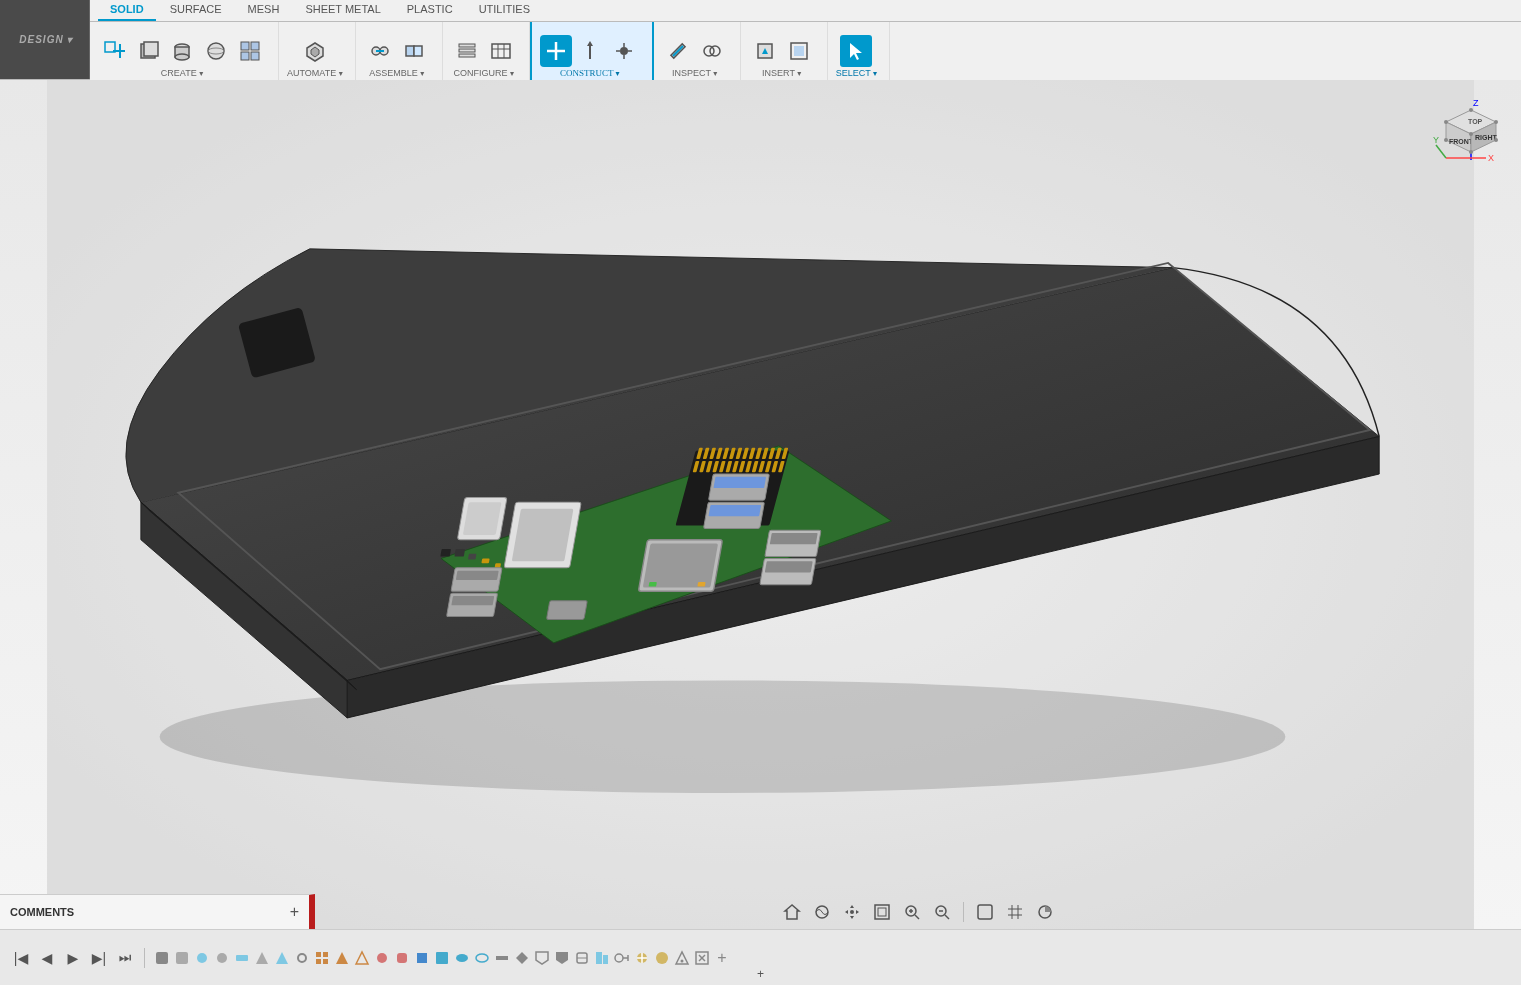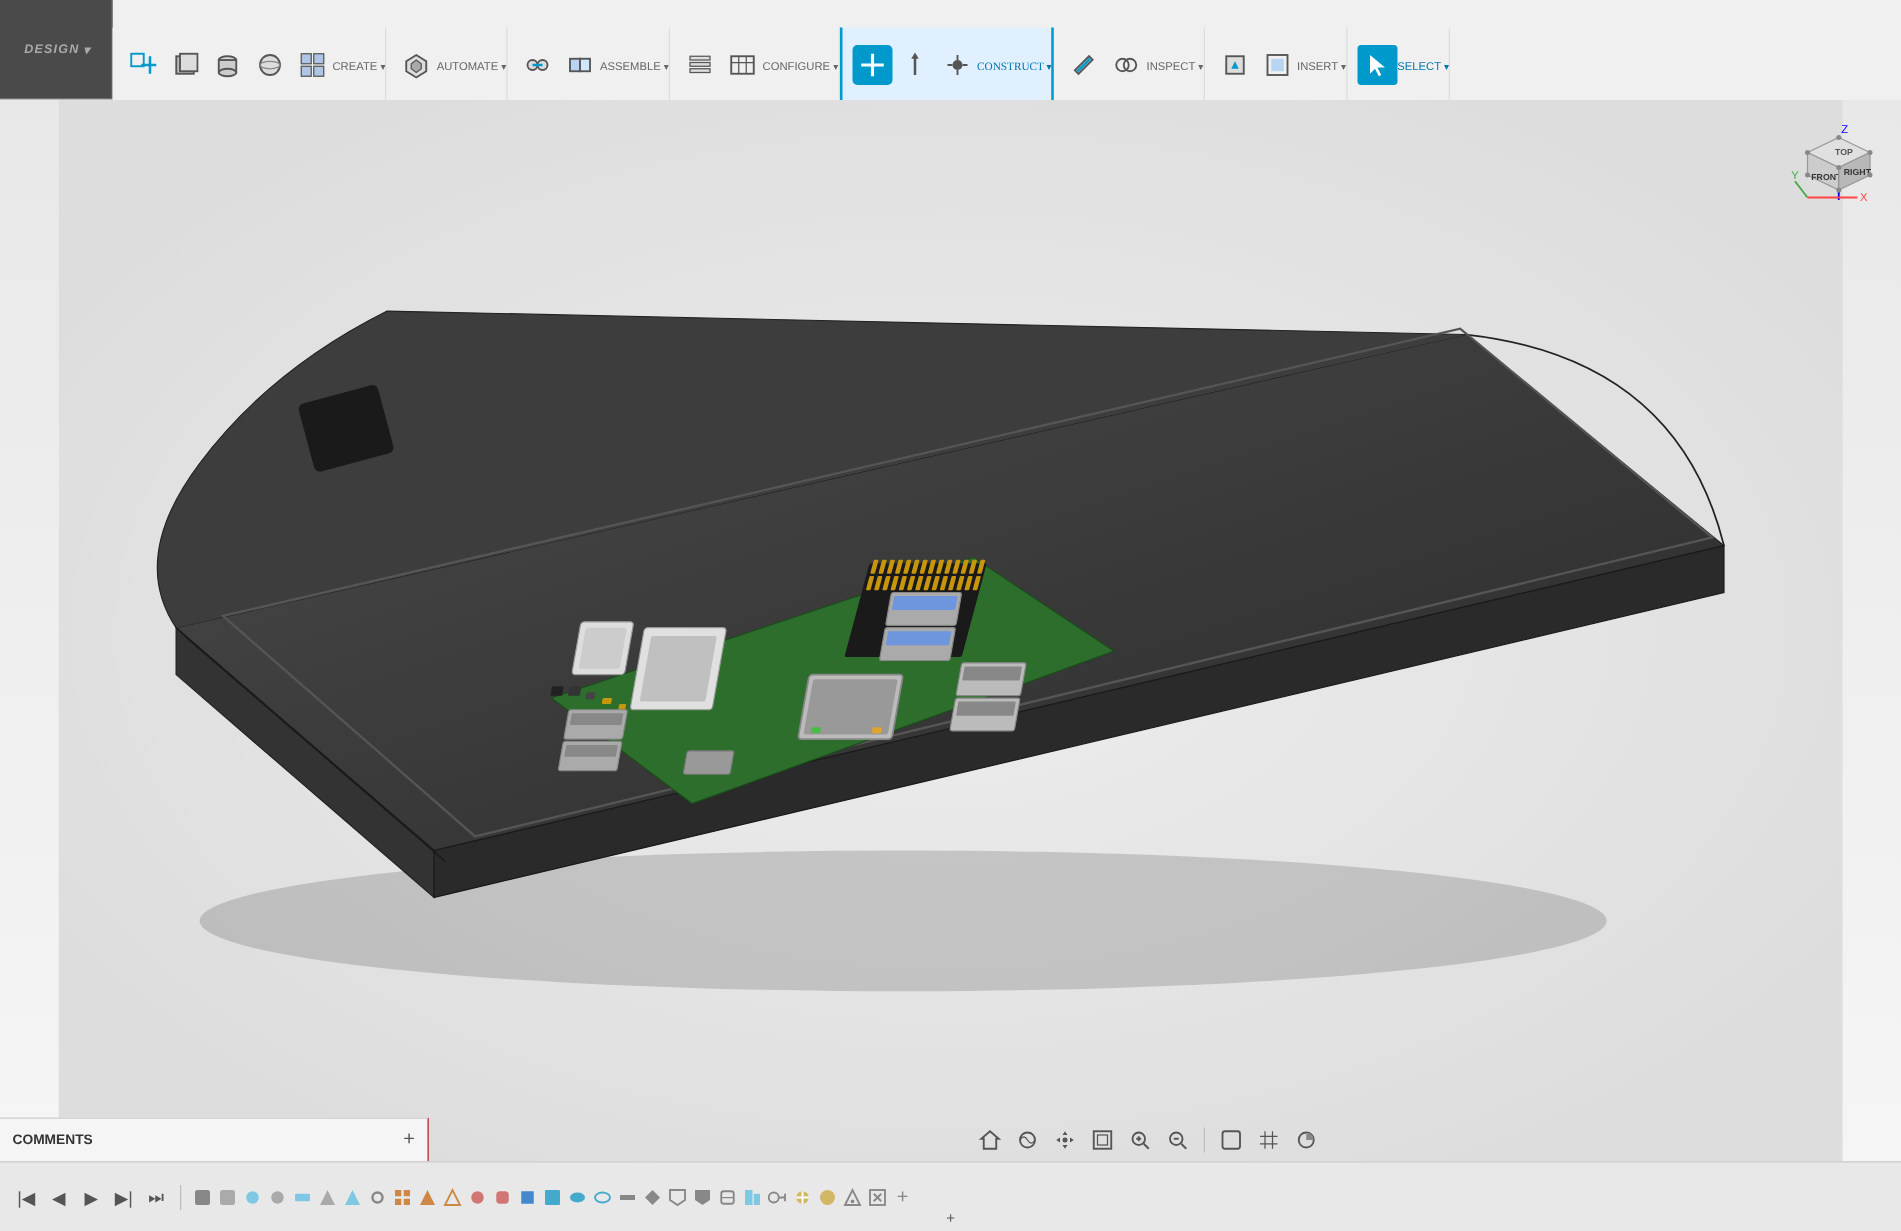--- a/index.html
+++ b/index.html
@@ -27,22 +27,22 @@
     .tab-btn {
       padding: 2px 12px; font-size: 11px; cursor: pointer; border: none; background: transparent;
       color: #555; border-bottom: 2px solid transparent; height: 22px;
     }
     .tab-btn.active { color: #0099cc; border-bottom: 2px solid #0099cc; font-weight: bold; }
     .toolbar-body {
       position: absolute; top: 22px; left: 90px; right: 0; height: 58px;
       display: flex; align-items: stretch; background: #f0f0f0;
     }
     .tb-group {
-      display: flex; flex-direction: row; align-items: center; justify-content: flex-end;
-      padding: 4px 0 2px 8px; border-right: 1px solid #ddd; min-width: 60px;
+      display: flex; flex-direction: column; align-items: center; justify-content: flex-end;
+      padding: 4px 12px 2px 8px; border-right: 1px solid #ddd; min-width: 60px;
     }
     .tb-icons { display: flex; gap: 2px; align-items: flex-end; }
     .tb-icon {
       width: 32px; height: 32px; display: flex; align-items: center; justify-content: center;
       cursor: pointer; border-radius: 3px; font-size: 18px; color: #444;
     }
     .tb-icon.active-icon { background: #0099cc; color: #fff; }
     .tb-label {
       font-size: 10px; color: #555; margin-top: 2px; white-space: nowrap; text-align: center;
     }
@@ -76,22 +76,22 @@
     }
 
     
     #view-cube {
       position: absolute; top: 90px; right: 10px;
       width: 80px; height: 80px;
     }
 
     
     #comments-panel {
-      position: absolute; bottom: 56px; left: 0; width: 343px; height: 35px;
-      background: #f5f5f5; border-right: 1px solid #b91c1c; border-top: 1px solid #ccc;
+      position: absolute; bottom: 56px; left: 0; width: 315px; height: 35px;
+      background: #f5f5f5; border-right: 6px solid #b91c1c; border-top: 1px solid #ccc;
       display: flex; align-items: center; justify-content: space-between; padding: 0 10px;
     }
     .comments-label { font-size: 11px; font-weight: bold; color: #333; }
 
     
     #status-bar {
       position: absolute; bottom: 0; left: 0; right: 0; height: 56px;
       background: #e8e8e8; border-top: 1px solid #ccc;
       display: flex; align-items: center; justify-content: space-between; padding: 0 10px;
     }
@@ -120,20 +120,28 @@
 </head>
 <body>
 
 <div id="toolbar">
 
   <div class="tb-design-btn">
     <span>DESIGN</span>
     <span>▾</span>
   </div>
 
+  <div class="tb-section-tabs">
+    <button class="tab-btn active">SOLID</button>
+    <button class="tab-btn">SURFACE</button>
+    <button class="tab-btn">MESH</button>
+    <button class="tab-btn">SHEET METAL</button>
+    <button class="tab-btn">PLASTIC</button>
+    <button class="tab-btn">UTILITIES</button>
+  </div>
 
   <div class="toolbar-body">
 
     <div class="tb-group">
       <div class="tb-icons">
         <div class="tb-icon" title="New Component">
           <svg width="22" height="22" viewBox="0 0 22 22">
               <rect x="2" y="2" width="10" height="10" fill="none" stroke="#0099cc" stroke-width="1.5"></rect>
               <line x1="17" y1="4" x2="17" y2="18" stroke="#0099cc" stroke-width="2"></line>
               <line x1="10" y1="11" x2="24" y2="11" stroke="#0099cc" stroke-width="2"></line>

